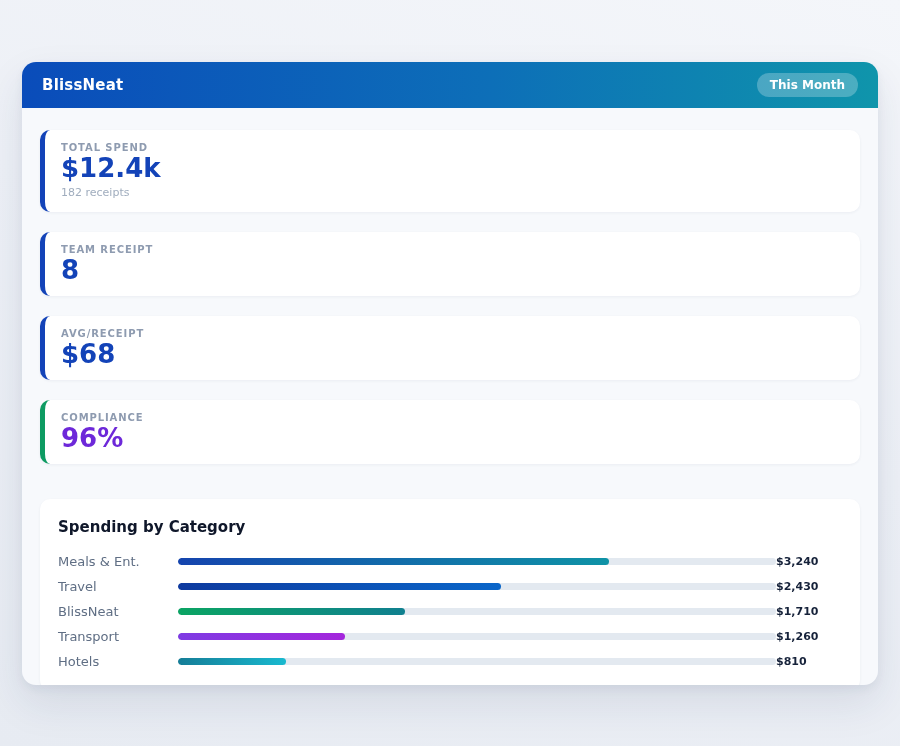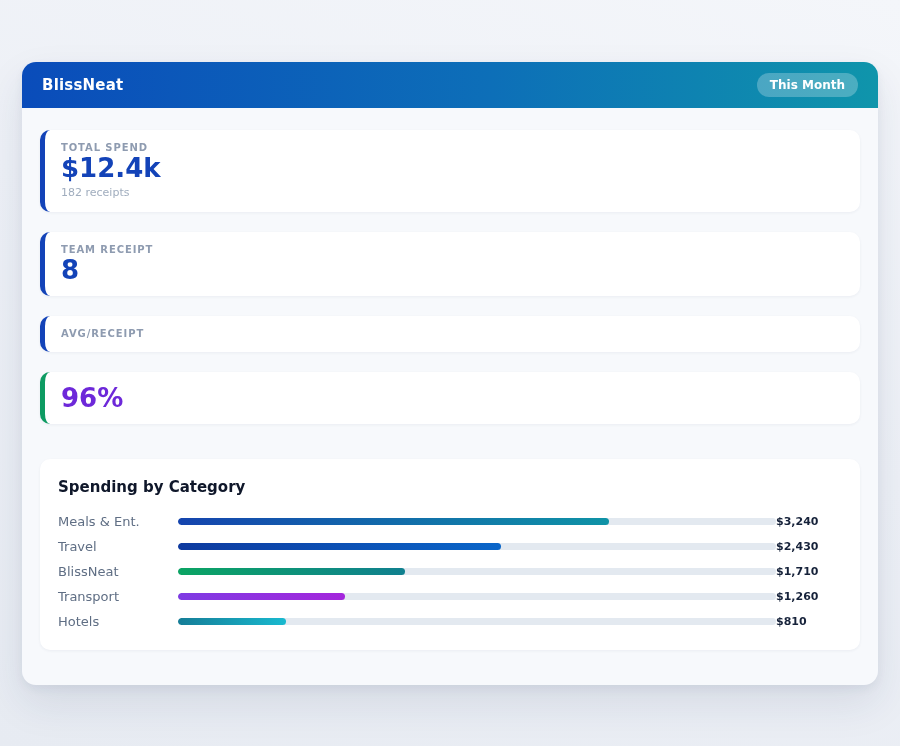--- a/index.html
+++ b/index.html
@@ -137,23 +137,25 @@
       <div class="stat-sub">182 receipts</div>
     </section>
 
     <section class="stat-card" style="border-left-color: rgb(19, 67, 184);">
       <div class="stat-label">TEAM RECEIPT</div>
       <div class="stat-value" style="color: rgb(19, 67, 184);">8</div>
     </section>
 
     <section class="stat-card" style="border-left-color: rgb(19, 67, 184);">
       <div class="stat-label">AVG/RECEIPT</div>
+      <div class="stat-value" style="color: rgb(19, 67, 184);">$68</div>
     </section>
 
     <section class="stat-card" style="border-left-color: rgb(13, 155, 98);">
+      <div class="stat-label">COMPLIANCE</div>
       <div class="stat-value" style="color: #6d28d9;">96%</div>
     </section>
 
     <section class="chart-card">
       <h2 class="chart-title">Spending by Category</h2>
       <div class="chart-rows" id="chart-rows">
   <div class="chart-row">
     <div class="row-label">Meals &amp; Ent.</div>
     <div class="bar-track" style="background: rgb(227, 233, 240);">
       <div class="bar-fill" style="width: 72%; background: linear-gradient(90deg, rgb(21, 68, 174), rgb(15, 147, 166));"></div>

